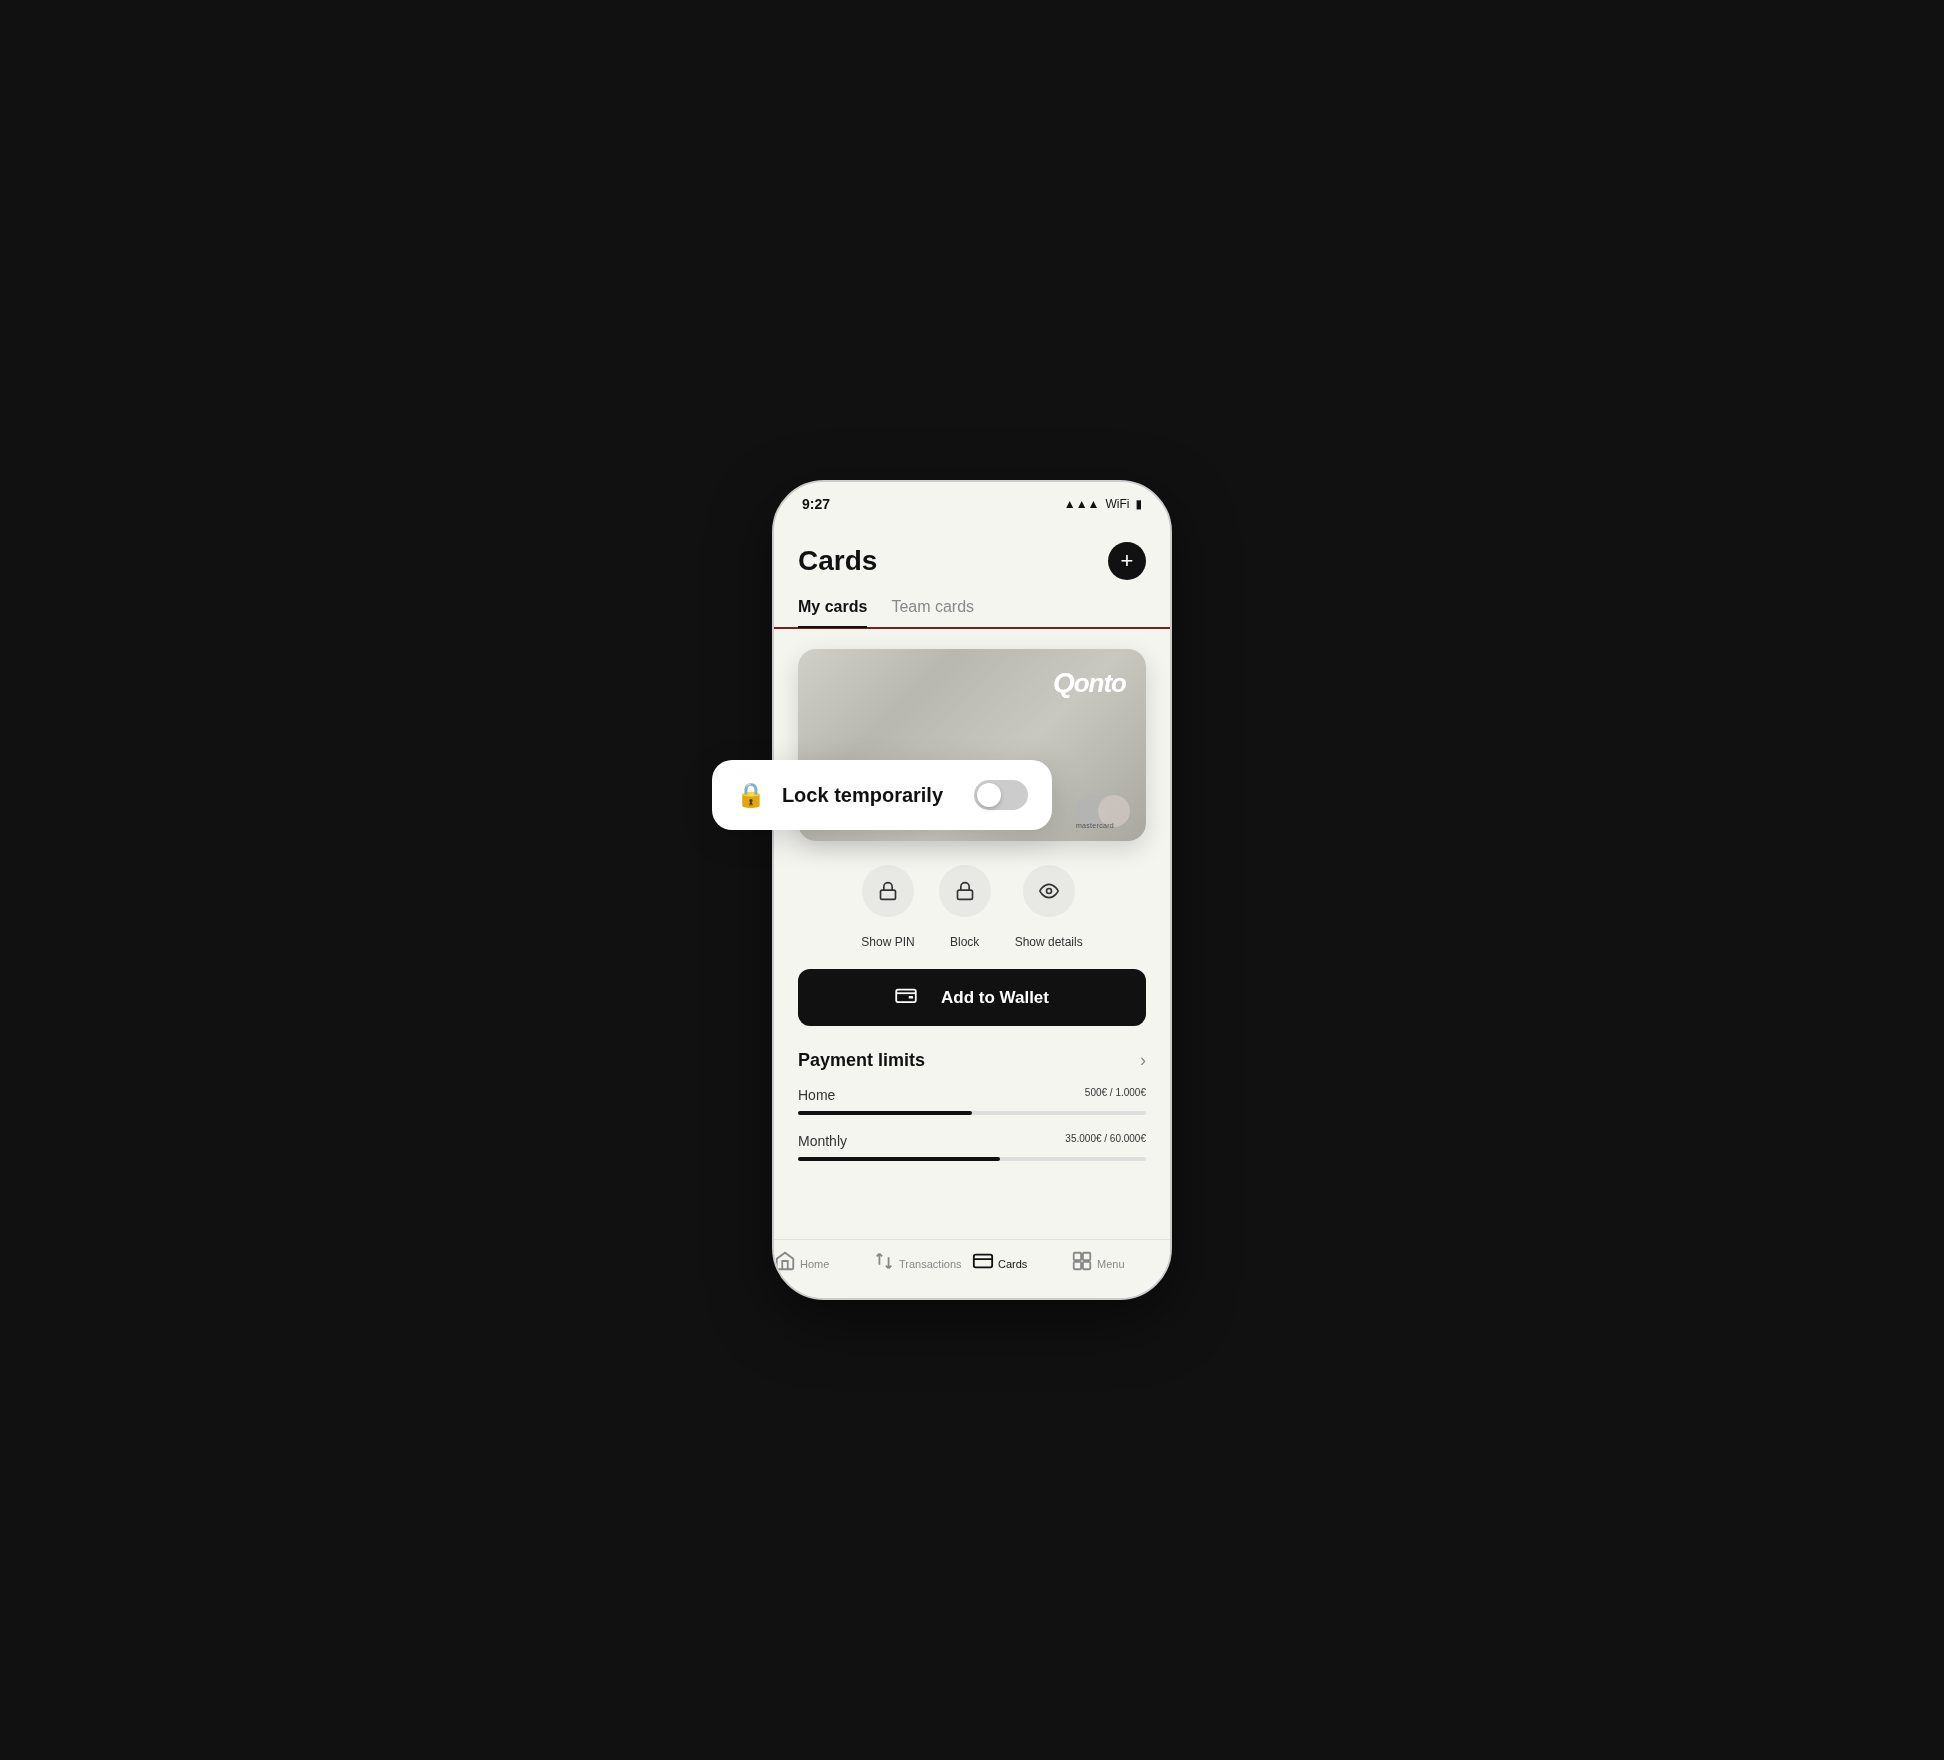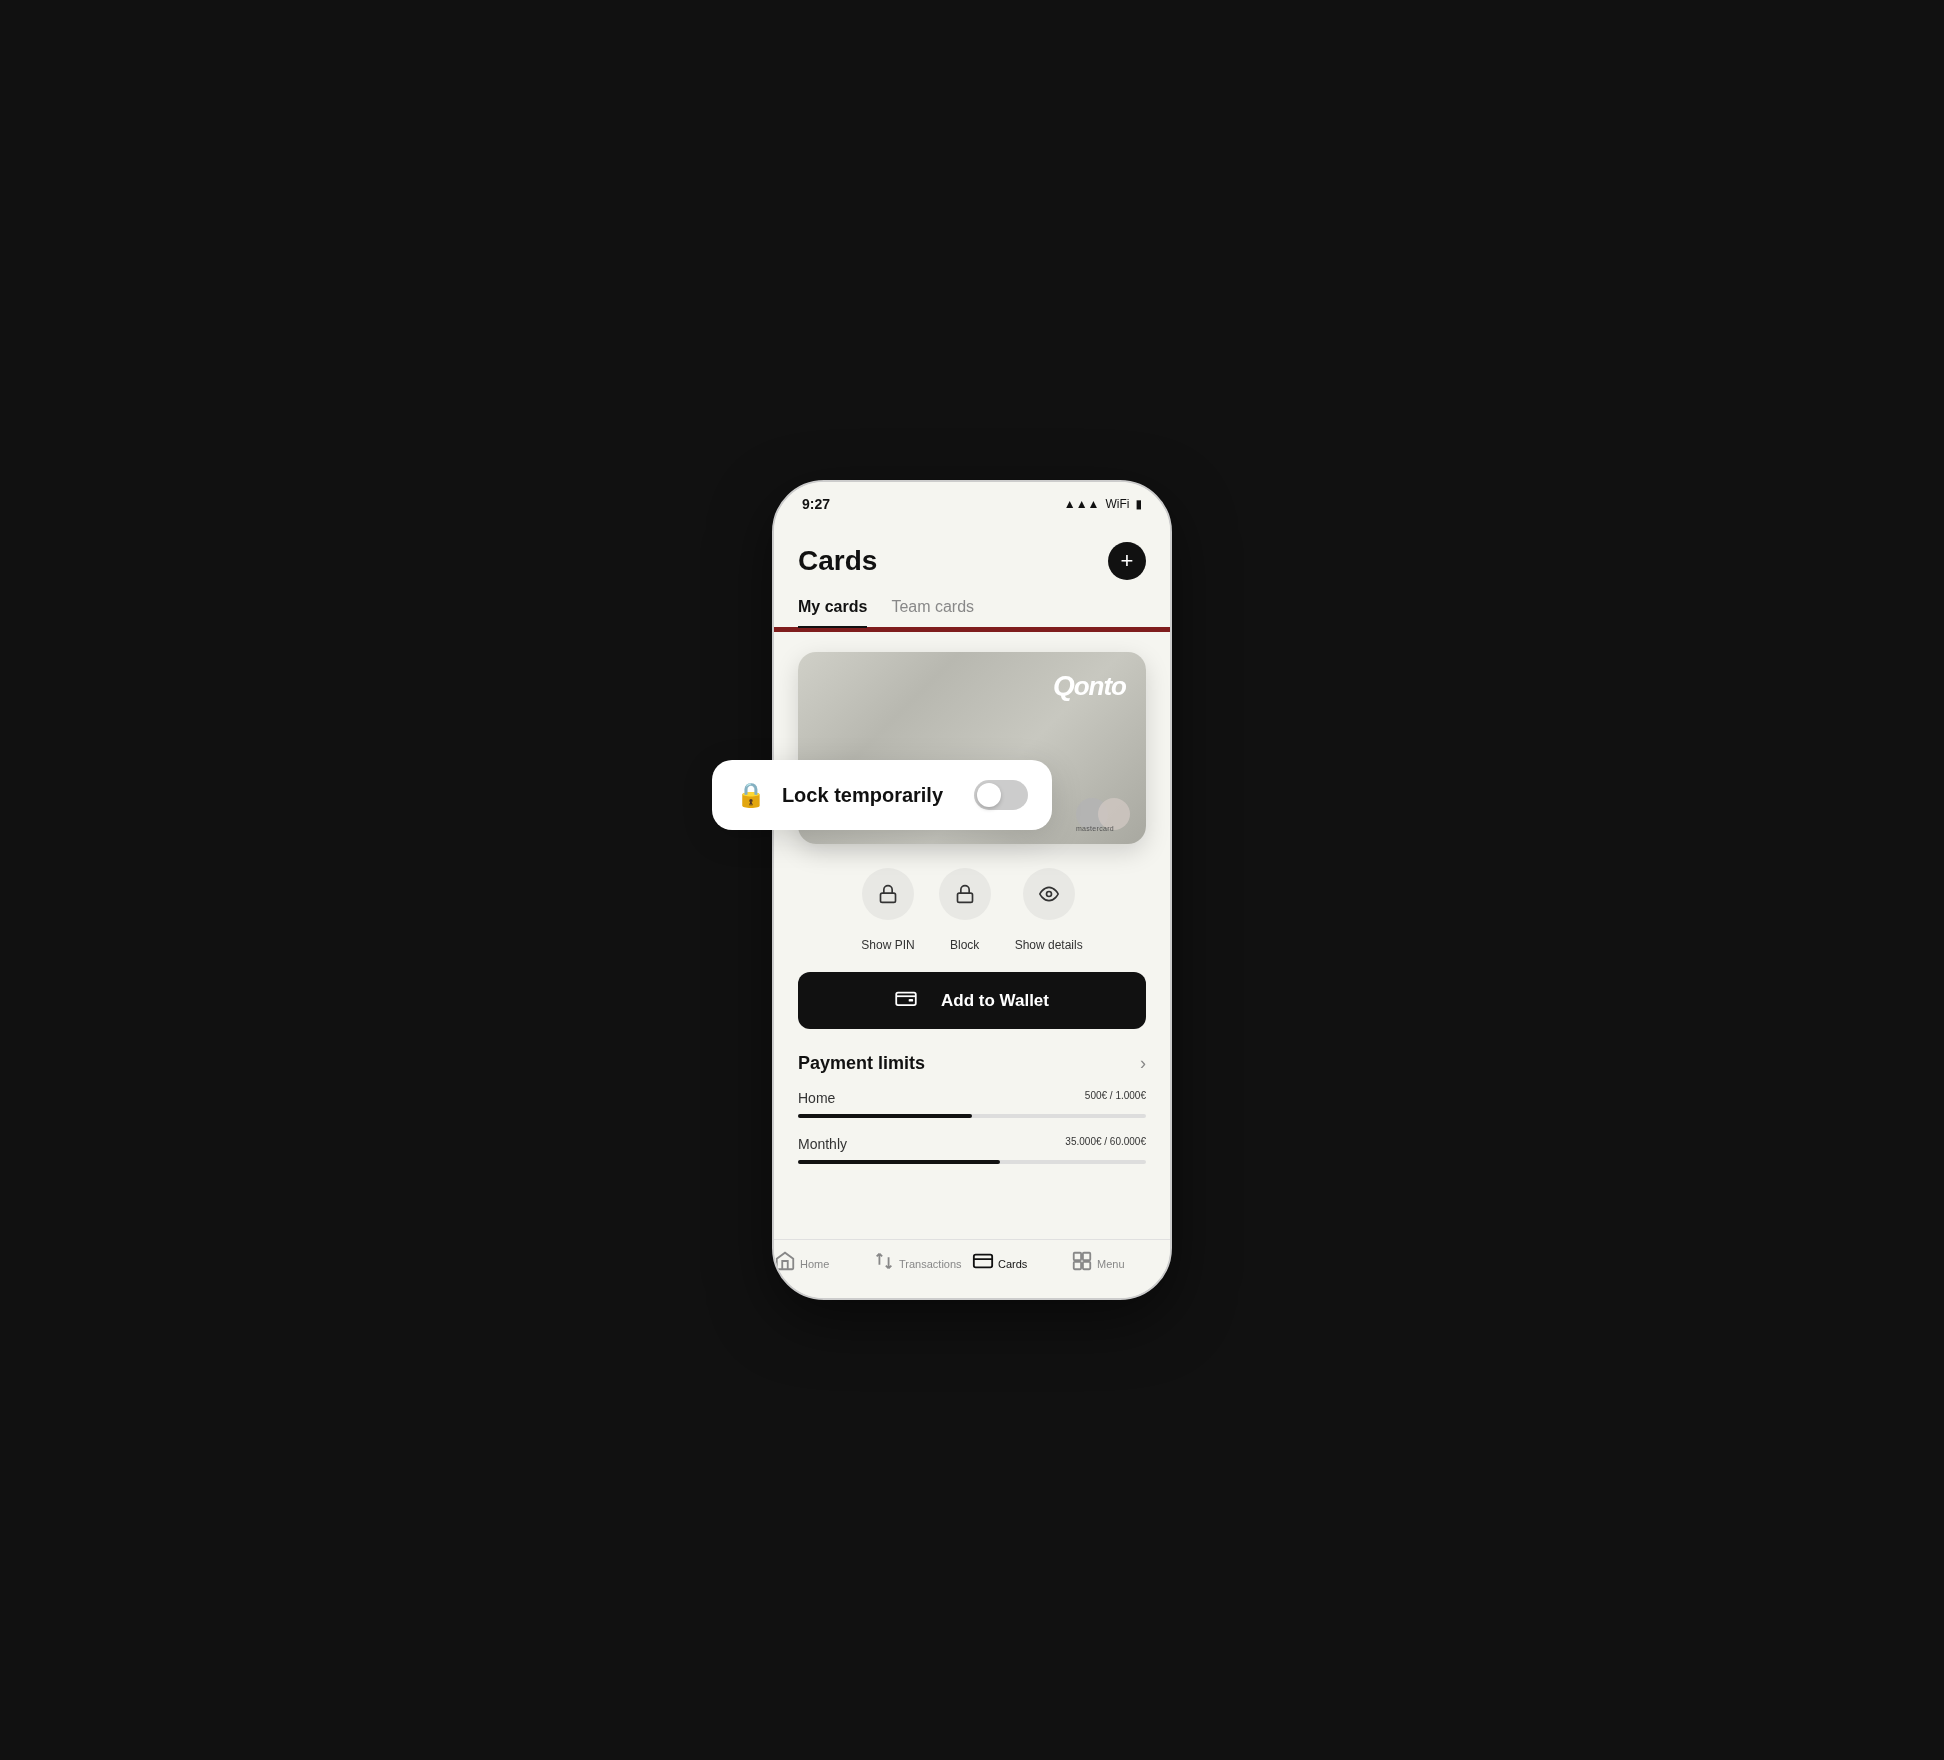--- a/index.html
+++ b/index.html
@@ -93,21 +93,21 @@
       color: white;
       font-size: 22px;
       font-weight: 300;
     }
 
     
     .tabs {
       display: flex;
       padding: 0 24px;
       gap: 24px;
-      border-bottom: 5px solid #7f1d1d;
+      border-bottom: 2px solid #7f1d1d;
       background: #f5f5f0;
     }
     .tab {
       padding: 10px 0;
       font-size: 16px;
       cursor: pointer;
       color: #888;
       border-bottom: 2.5px solid transparent;
       margin-bottom: -1px;
     }

